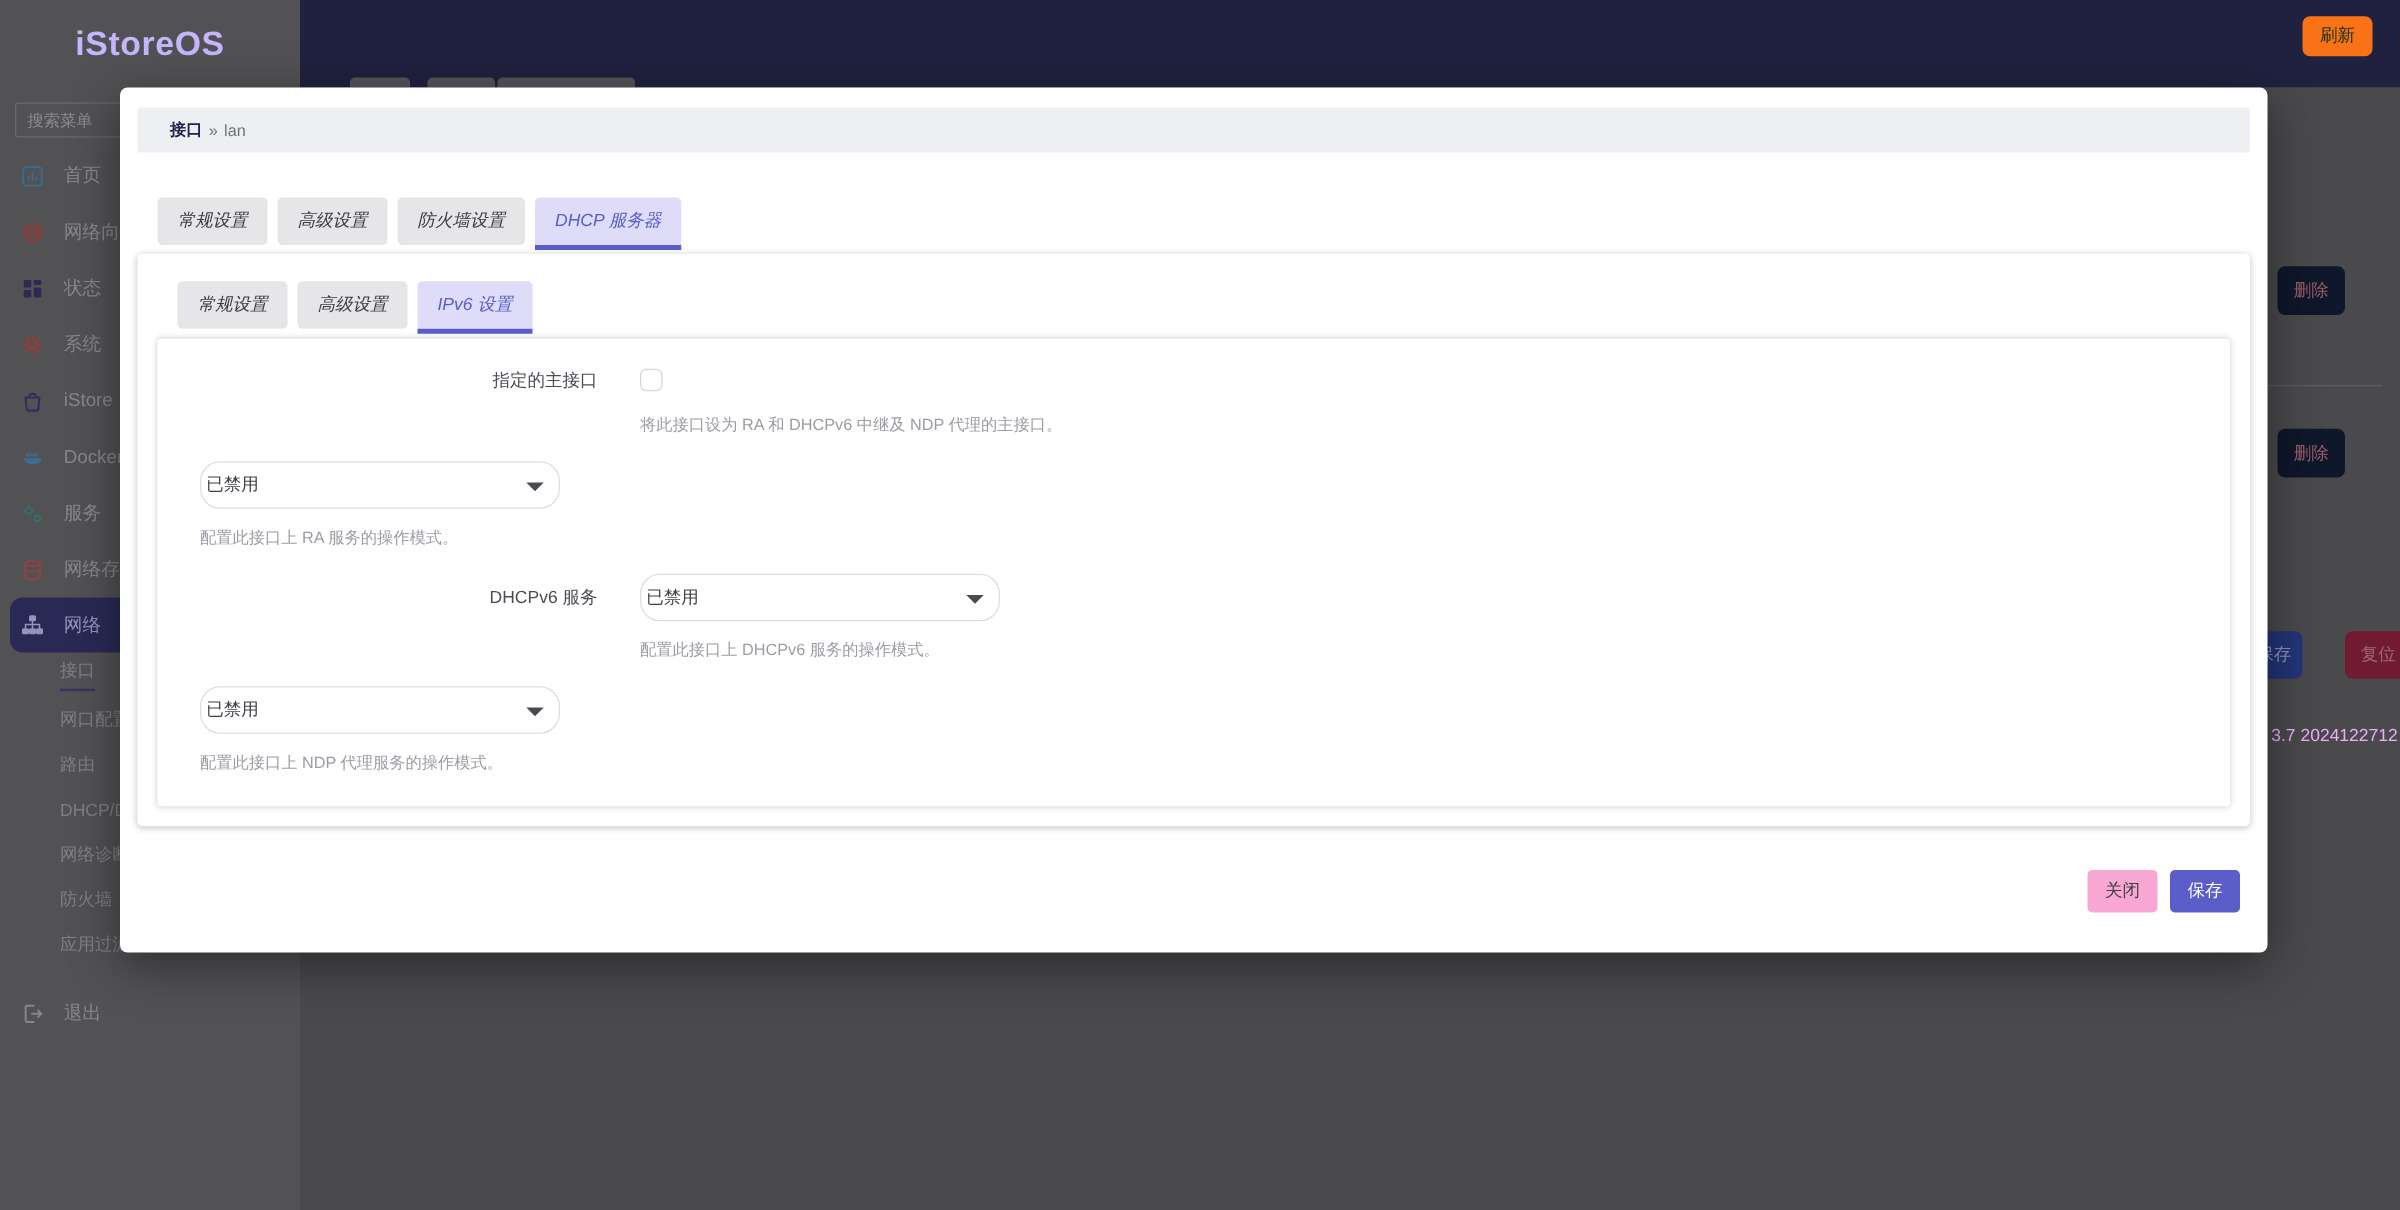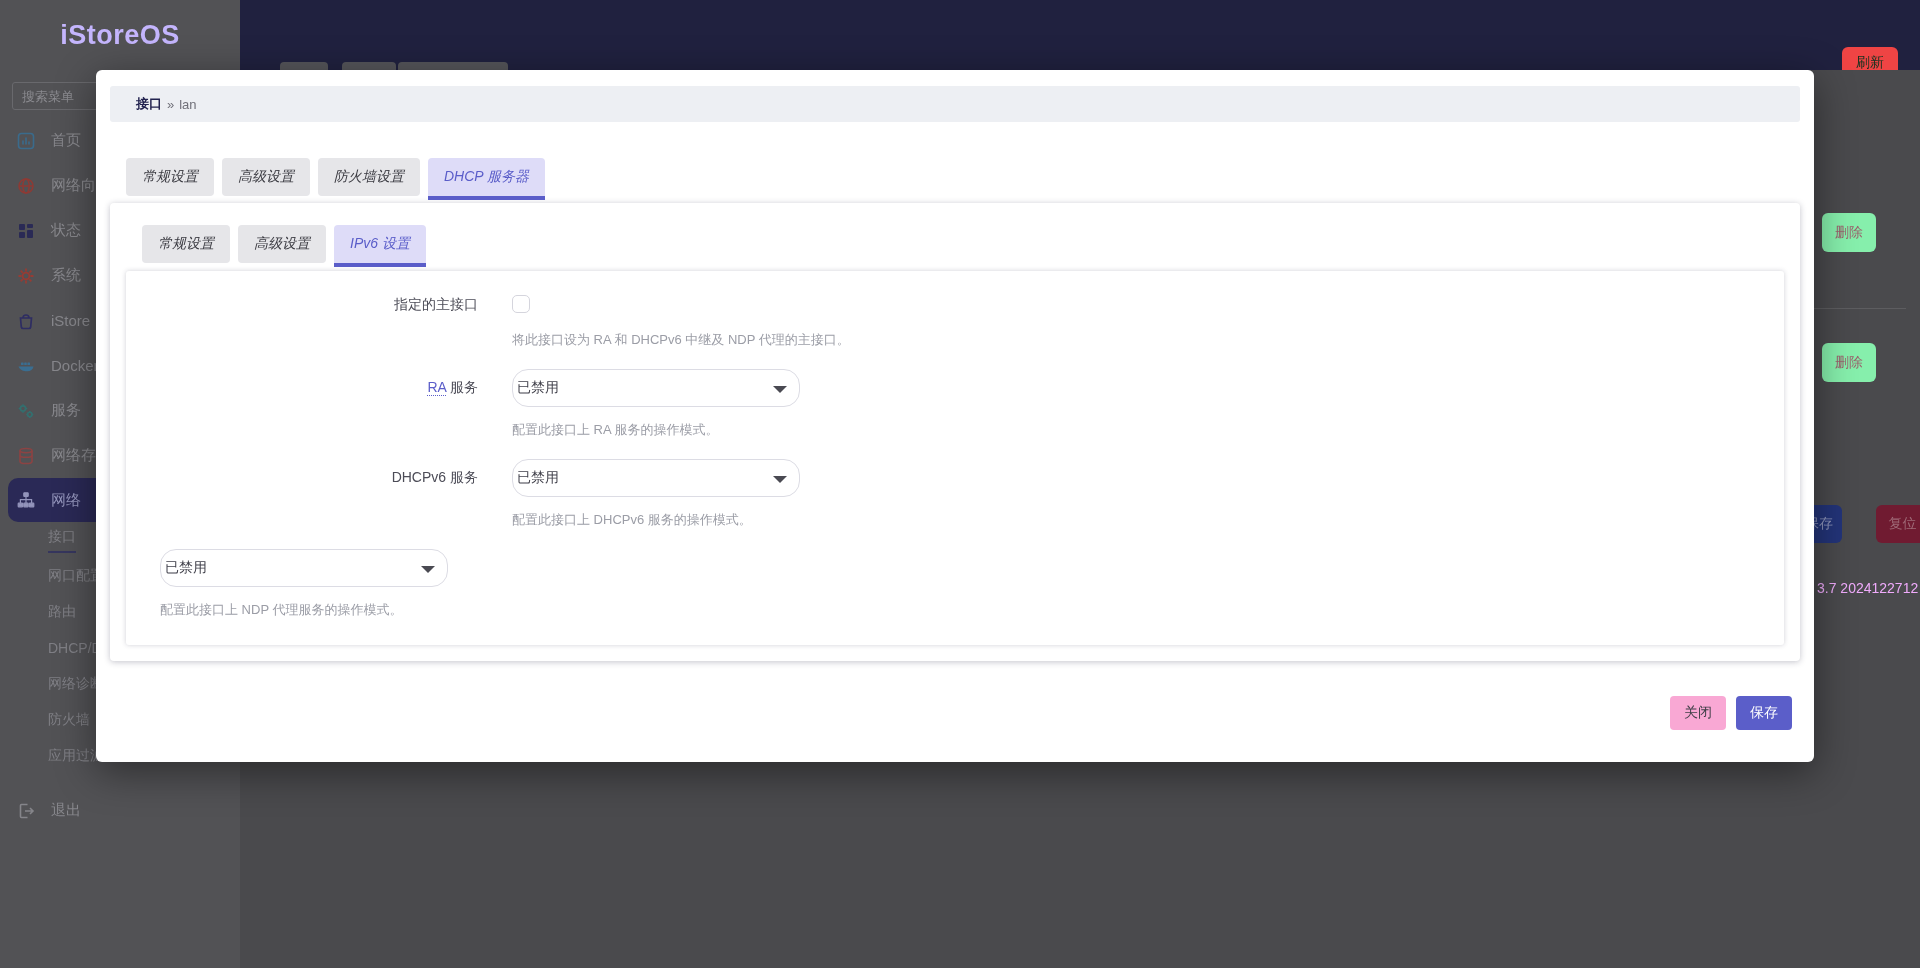--- a/index.html
+++ b/index.html
@@ -6,22 +6,22 @@
   html,body { width:1920px; height:968px; overflow:hidden; }
   body {
     font-family: "Liberation Sans", "DejaVu Sans", sans-serif;
     background:#4a4a4d; position:relative;
   }
 
   
   .topbar { position:absolute; left:240px; top:0; width:1680px; height:70px; background:#20213f; }
   .stub { position:absolute; top:62px; height:9px; background:#55555a; border-radius:4px 4px 0 0; }
   .stub1 { left:280px; width:48px; } .stub2 { left:342px; width:54px; } .stub3 { left:398px; width:110px; }
-  .btn-refresh { position:absolute; top:13px; right:22px; padding:7px 14px; background:#ef4444;
-    color:#12321f; font-size:14px; border:none; border-radius:6px; cursor:pointer;margin-top:34px; }
+  .btn-refresh { position:absolute; top:13px; right:22px; padding:7px 14px; background:#f97316;
+    color:#12321f; font-size:14px; border:none; border-radius:6px; cursor:pointer; }
 
   .sidebar { position:absolute; left:0; top:0; width:240px; height:968px; background:#525255; z-index:1; }
   .logo { height:70px; display:flex; align-items:center; justify-content:center;
     font-size:27px; font-weight:800; color:#c4b5fd; letter-spacing:.5px; }
   .search { display:block; margin:12px 12px 8px 12px; width:216px; height:28px; background:transparent;
     border:1px solid #69696d; border-radius:3px; padding:0 9px; font-size:13px; color:#8b8b90; outline:none; }
   .search::placeholder { color:#8b8b90; opacity:1; }
   .side-item { display:flex; align-items:center; height:45px; padding-left:16px; gap:15px;
     color:#87878c; font-size:15px; cursor:pointer; }
   .side-item .ic { width:20px; height:20px; flex:0 0 20px; display:inline-flex; }
@@ -31,21 +31,21 @@
     color:#7f7f85; font-size:14px; cursor:pointer; }
   .side-sub.active .lbl { padding-bottom:5px; border-bottom:2px solid #36365e; }
   .side-logout { margin-top:14px; }
   .ic svg { width:100%; height:100%; }
   .c-home{color:#3a6b8c}.c-globe{color:#8f3a34}.c-dash{color:#2a2a55}.c-gear{color:#963c34}
   .c-bag{color:#2e2d62}.c-whale{color:#3a6e91}.c-gears{color:#336f6f}.c-db{color:#8c4343}
   .c-net{color:#9394bb}.c-out{color:#85858a}
 
   .content { position:absolute; left:240px; top:70px; right:0; bottom:0; background:#4a4a4d; }
   .row-divider { position:absolute; top:238px; left:16px; right:14px; height:1px; background:#5d5d60; }
-  .btn-del { position:absolute; left:1582px; width:54px; height:39px; background:#86efac; color:#9a5f6b;
+  .btn-del { position:absolute; left:1582px; width:54px; height:39px; background:#0f172a; color:#9a5f6b;
     font-size:14px; border:none; border-radius:6px; cursor:pointer; }
   .del1 { top:143px; } .del2 { top:273px; }
   .btn-savebg { position:absolute; top:435px; left:1556px; width:46px; height:38px; background:#233479;
     color:#8d94bb; font-size:14px; border:none; border-radius:6px; cursor:pointer; }
   .btn-resetbg { position:absolute; top:435px; left:1636px; width:53px; height:38px; background:#701b31;
     color:#9f6a77; font-size:14px; border:none; border-radius:6px; cursor:pointer; }
   .version { position:absolute; top:510px; left:1577px; font-size:14px; color:#f0abfc;text-align:right; }
 
   
   .modal { position:absolute; left:96px; top:70px; width:1718px; height:692px; background:#ffffff;
@@ -261,21 +261,20 @@
 
       <div class="frow cbrow">
         <div class="flabel">指定的主接口</div>
         <div class="fctrl">
           <input type="checkbox" class="checkbox" style="">
           <div class="fhelp">将此接口设为 RA 和 DHCPv6 中继及 NDP 代理的主接口。</div>
         </div>
       </div>
 
       <div class="frow">
-        <div class="flabel"><span class="abbr">RA</span><span> 服务</span></div>
         <div class="fctrl">
           <div class="select">
             <span>已禁用</span>
             <span class="chev"></span>
           </div>
           <div class="fhelp">配置此接口上 RA 服务的操作模式。</div>
         </div>
       </div>
 
       <div class="frow">

